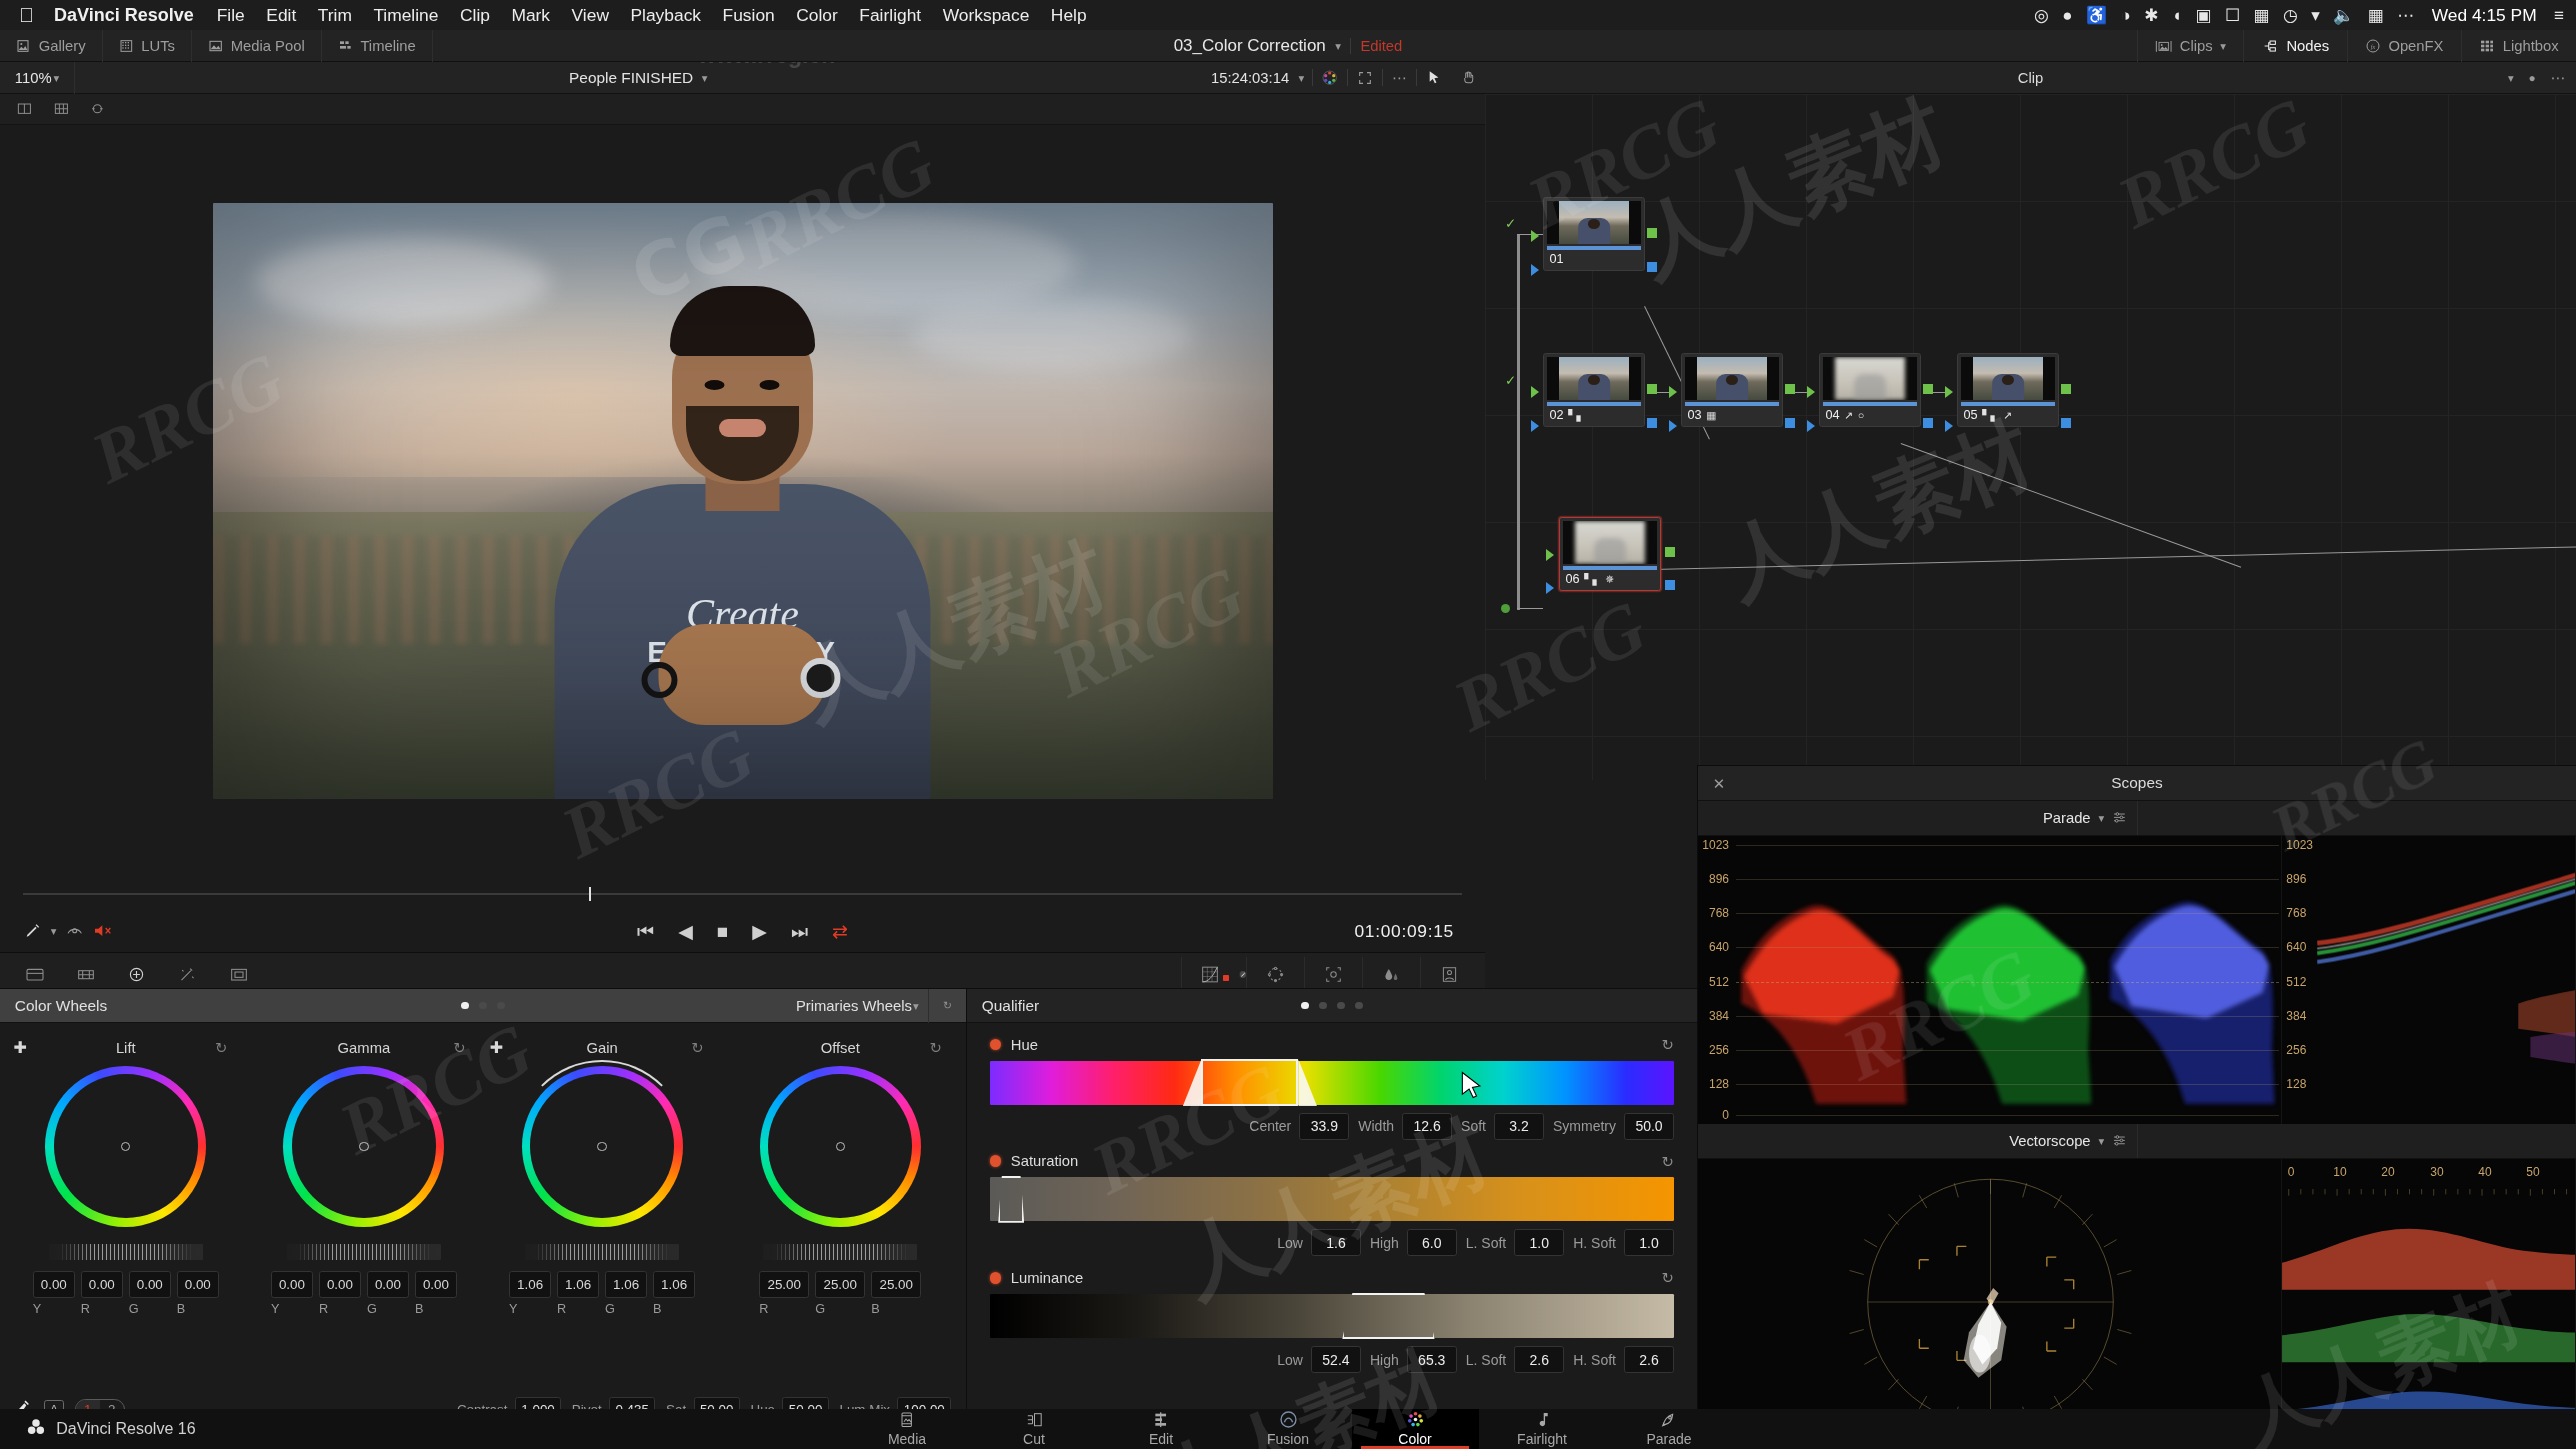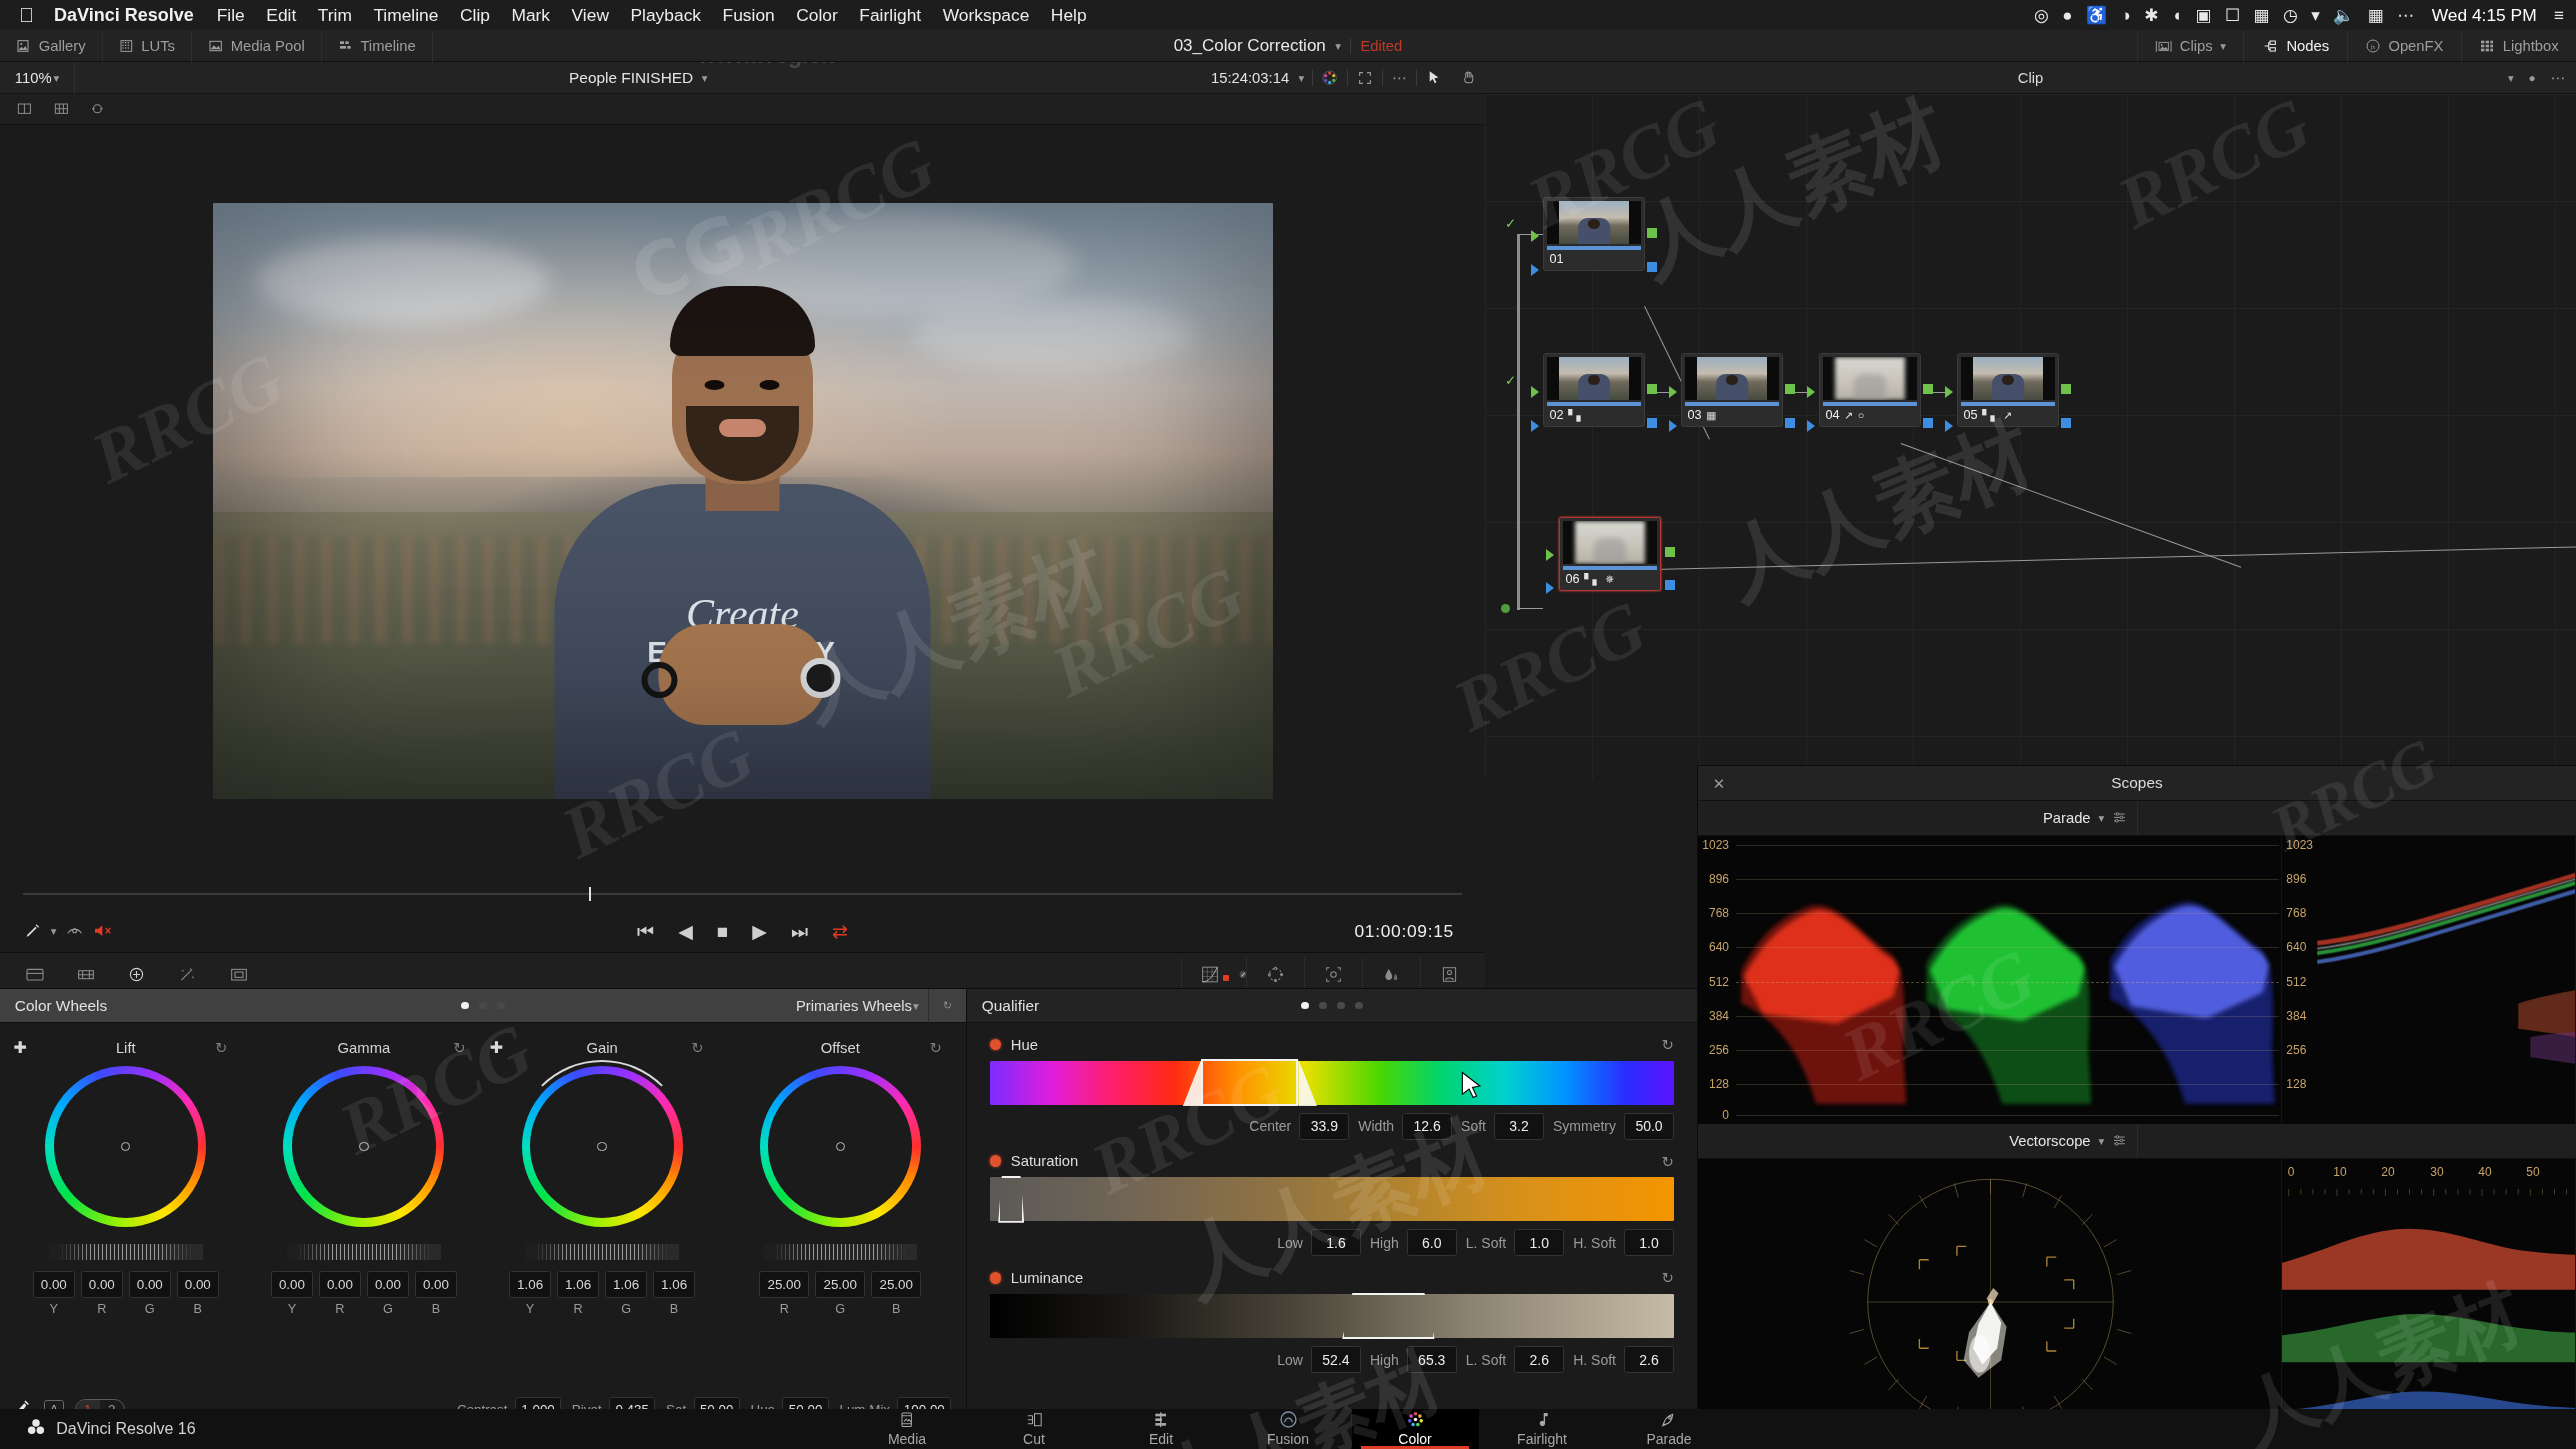--- a/index.html
+++ b/index.html
@@ -192,21 +192,21 @@
     border:1.3px solid #bfbfbf; border-radius:50%; z-index:2; }
   .wheel .arc { position:absolute; inset:-5.4px; border-radius:50%; border:2px solid transparent; border-top-color:#d9d9d9; z-index:3;}
   .slider-strip { width:154px; height:16px; margin:17.4px auto 0 auto; border-radius:1.3px;
     background:linear-gradient(90deg,#1e1e1e,#2a2a2a);
     position:relative; overflow:hidden; }
   .slider-strip .ticks { position:absolute; inset:0 9.4px;
     background:repeating-linear-gradient(90deg, rgba(255,255,255,.55) 0 1.3px, rgba(255,255,255,0) 1.3px 4px);
     -webkit-mask-image:linear-gradient(90deg, transparent, #000 26%, #000 74%, transparent);
             mask-image:linear-gradient(90deg, transparent, #000 26%, #000 74%, transparent); }
   .nums { display:flex; justify-content:center; gap:6px; margin-top:10.7px; }
-  .numcell { text-align:center; }
+  .numcell { }
   .numbox { width:42px; height:27px; background:#111; border:0.7px solid #333; border-radius:2.7px;
             display:flex; align-items:center; justify-content:center; font-size:13.4px; color:#d8d8d8; }
   .numlbl { font-size:12.7px; color:#9b9b9b; margin-top:4.7px; }
 
   .cw-foot { position:absolute; left:0; right:0; bottom:24px; height:31px; display:flex; align-items:center; }
   .cw-foot .lft { display:flex; align-items:center; gap:10.7px; padding-left:13.4px; }
   .abtn { width:20px; height:20px; border:0.7px solid #6a6a6a; border-radius:2.7px; display:flex; align-items:center; justify-content:center;
           font-size:12.7px; color:#b9b9b9; }
   .pager { display:flex; border:0.7px solid #5a5a5a; border-radius:10.7px; overflow:hidden; height:21.5px; }
   .pager span { width:24px; display:flex; align-items:center; justify-content:center; font-size:13.4px; color:#9b9b9b; }

